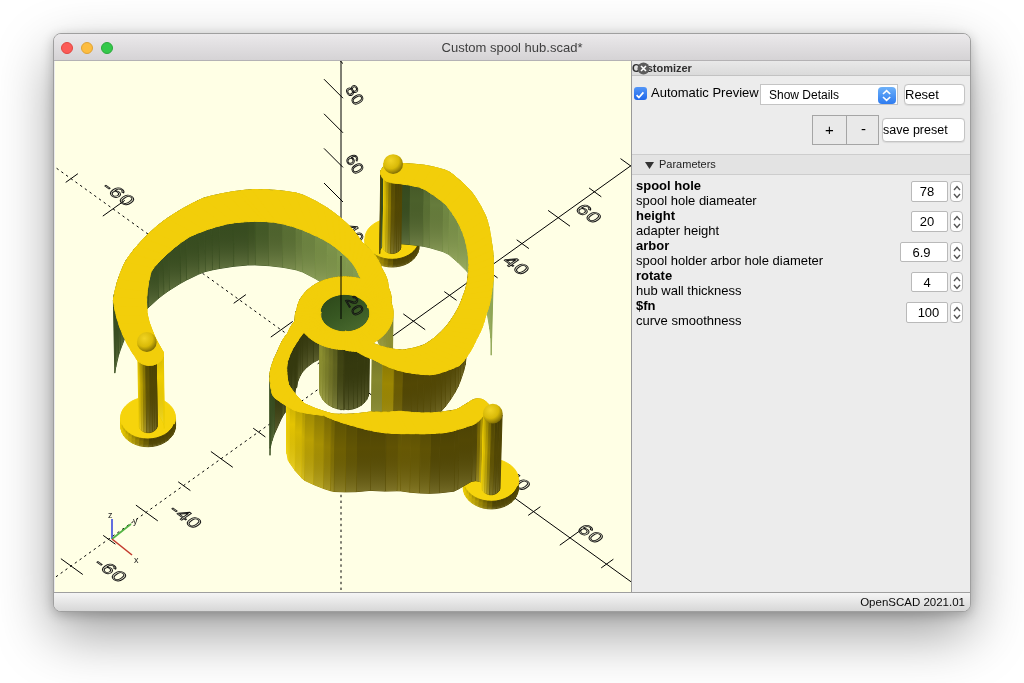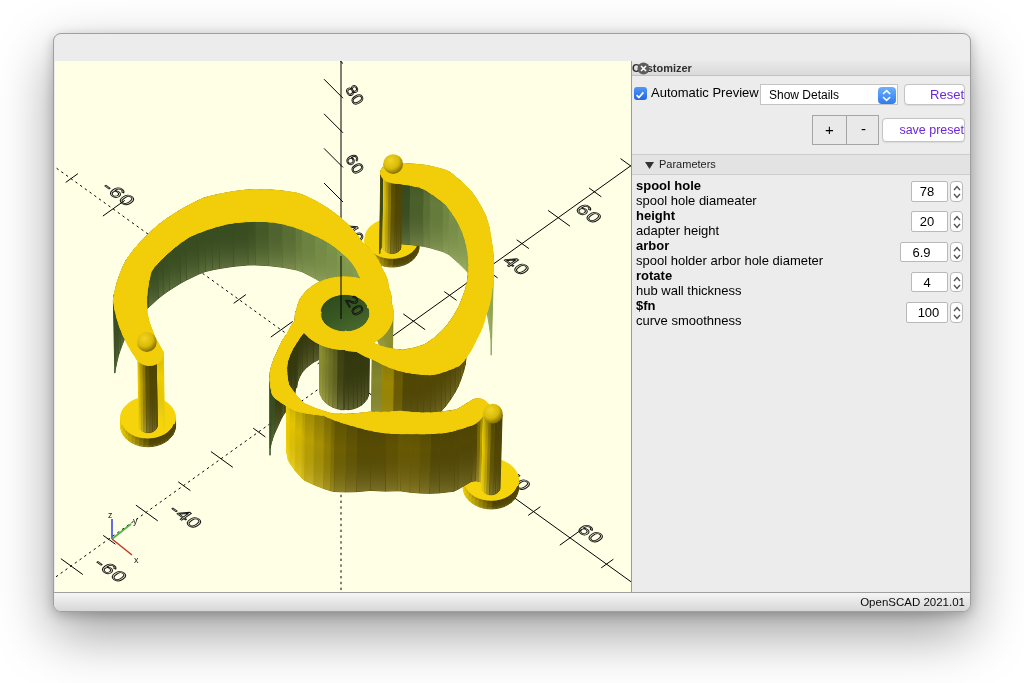--- a/index.html
+++ b/index.html
@@ -5,29 +5,35 @@
 .win{position:absolute;left:53px;top:33px;width:918px;height:579px;border-radius:8px;
  box-shadow:0 22px 55px rgba(0,0,0,.38),0 3px 12px rgba(0,0,0,.22);background:#ececec;border:1px solid #9f9f9f;overflow:hidden}
 .tbar{position:absolute;left:0;top:0;width:100%;height:27px;background:linear-gradient(#ebe9eb,#d5d3d5);border-bottom:1px solid #b4b2b4}
 .tl{position:absolute;top:7.5px;width:12px;height:12px;border-radius:50%}
 .title{position:absolute;top:0;left:0;width:100%;height:27px;line-height:27px;text-align:center;font-size:13px;color:#3f3f3f}
 .vp{position:absolute;left:1px;top:27px;width:576px;height:533px;background:#ffffe5}
 .panel{position:absolute;left:577px;top:27px;right:0;bottom:19px;background:#ececec;border-left:1px solid #999}
 .phead{position:absolute;left:0;top:0;width:100%;height:15px;background:linear-gradient(#e9e9e9,#dadada);border-bottom:1px solid #c2c2c2}
 .phead .ttl{display:block;font-size:11px;font-weight:bold;color:#303030;line-height:15px}
 .sbar{position:absolute;left:0;bottom:0;width:100%;height:19px;background:linear-gradient(#f5f5f5,#d7d7d7);border-top:1px solid #9f9f9f;font-size:11.5px;color:#0a0a0a}
-.btn{position:absolute;background:#fff;border:1px solid #c4c4c4;border-radius:4px;font-size:13px;text-align:right;color:#6d28d9;box-shadow:0 .5px 1px rgba(0,0,0,.08)}
+.btn{position:absolute;background:#fff;border:1px solid #c4c4c4;border-radius:4px;font-size:13px;text-align:left;color:#000000;box-shadow:0 .5px 1px rgba(0,0,0,.08)}
 .combo{position:absolute;background:#fff;border:1px solid #c4c4c4;border-radius:0;font-size:12px;color:#000}
 .bluebtn{position:absolute;background:linear-gradient(#6db1f9,#2e7bf0);border-radius:4px}
 .pname{position:absolute;left:635px;font-size:13px;font-weight:bold;color:#000}
 .pdesc{position:absolute;left:635px;font-size:13px;color:#000}
 .spinbox{position:absolute;background:#fff;border:1px solid #b9b9b9;border-radius:2px;font-size:13px;text-align:center;color:#000}
 .spinner{position:absolute;width:13px;background:#fff;border:1px solid #b9b9b9;border-radius:4px}
 </style></head><body>
 <div class="win">
+ <div class="tbar">
+  <div class="tl" style="left:6.5px;background:#fc5b57;border:0.5px solid #e14640"></div>
+  <div class="tl" style="left:26.5px;background:#fdbd3f;border:0.5px solid #e0a334"></div>
+  <div class="tl" style="left:46.5px;background:#34c94a;border:0.5px solid #2ba83c"></div>
+  <div class="title">Custom spool hub.scad*</div>
+ </div>
  <div class="vp">
  <svg width="576" height="533" viewBox="54 60 576 533">
   <defs>
    <radialGradient id="ballg" cx="38%" cy="32%" r="75%">
     <stop offset="0%" stop-color="#f2d424"></stop>
             <stop offset="55%" stop-color="#d9ba08"></stop>
             <stop offset="100%" stop-color="#6e5e04"></stop>
    </radialGradient>
    <linearGradient id="ws" x1="0" y1="0" x2="0" y2="1">
     <stop offset="0" stop-color="#141905" stop-opacity="0.22"></stop>

